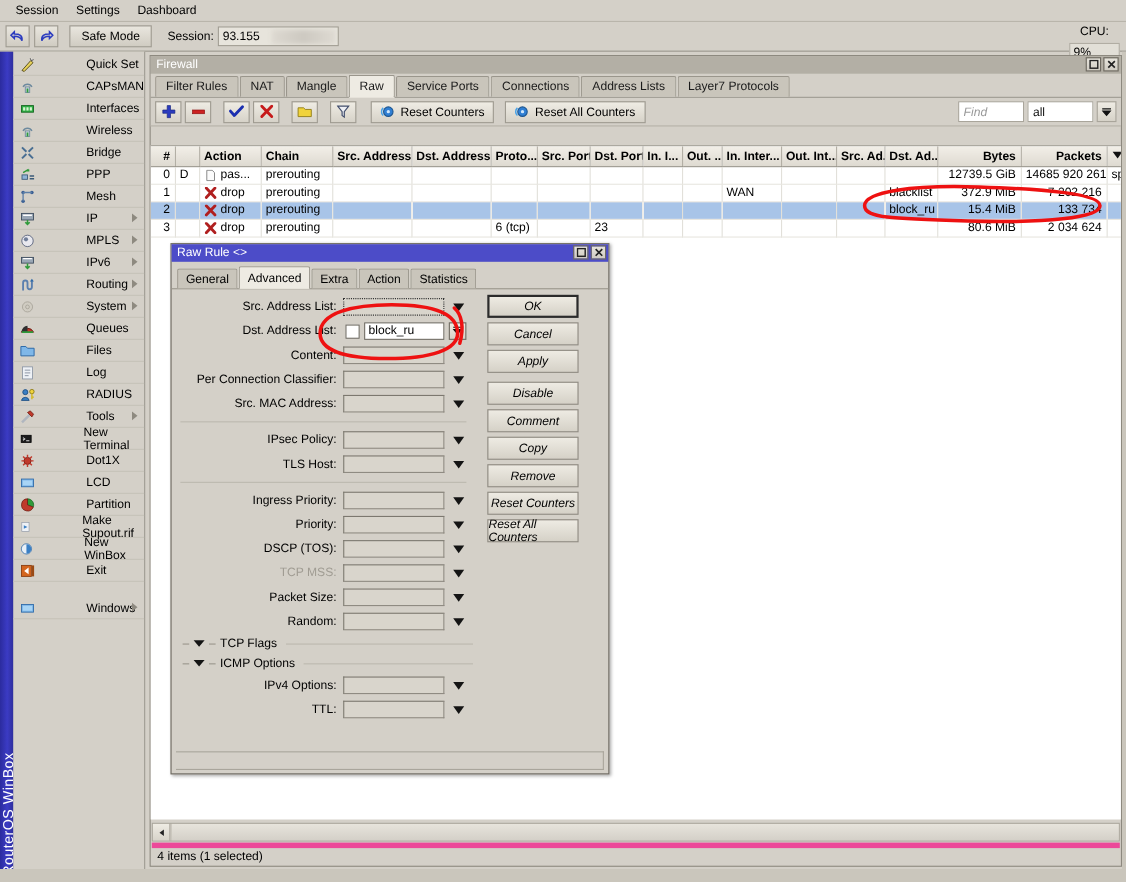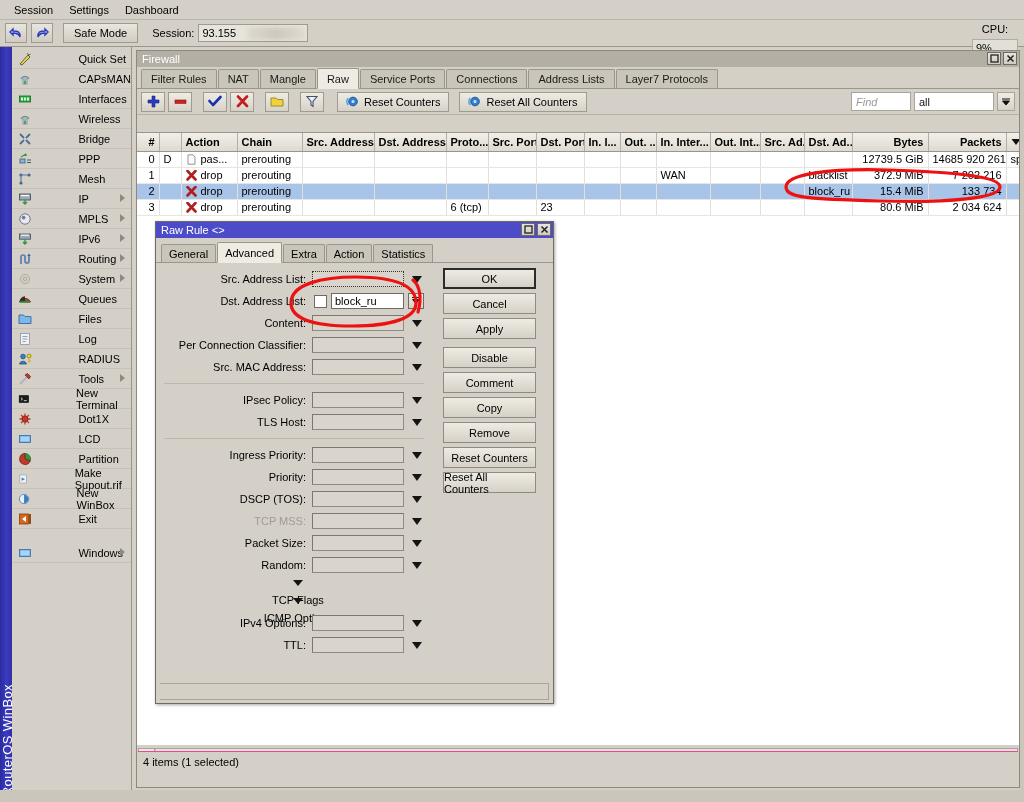--- a/index.html
+++ b/index.html
@@ -155,21 +155,21 @@
     display: flex; align-items: center; gap: 5px;
     padding: 0 8px; margin-left: 10px; font-size: 11px; cursor: pointer;
   }
   .findwrap { position: absolute; right: 4px; top: 3px; display: flex; gap: 3px; }
   .findbox {
     width: 60px; height: 19px; border: 1px solid #a9a59b; background: #fff;
     font-size: 11px; font-style: italic; color: #999;
     display: flex; align-items: center; padding-left: 4px;
   }
   .allbox {
-    width: 80px; height: 19px; border: 1px solid #a9a59b; background: #fff;
+    width: 60px; height: 19px; border: 1px solid #a9a59b; background: #fff;
     font-size: 11px; color: #111;
     display: flex; align-items: center; padding-left: 4px;
   }
   .alldrop {
     width: 18px; height: 19px; border: 1px solid #a9a59b;
     background: linear-gradient(#efece4,#d6d2c8);
     display: flex; align-items: center; justify-content: center; cursor: pointer;
   }
 
   
@@ -204,24 +204,24 @@
     width: 16px; height: 15px; border-right: 1px solid #a9a59b;
     display: flex; align-items: center; justify-content: center;
     background: linear-gradient(#eeebe3,#d8d4ca); cursor: pointer;
   }
   .hscroll .thumb {
     flex: 1; height: 15px;
     background: linear-gradient(#e7e4dc,#d4d0c8);
     border-left: 1px solid #c6c2b8;
   }
   .fwstatus {
-    position: absolute; left: 1px; right: 1px; bottom: 16px; height: 20px;
+    position: absolute; left: 1px; right: 1px; bottom: 1px; height: 20px;
     background: #d4d0c8; font-size: 11px;
     display: flex; align-items: center; padding-left: 5px;
-    border-top: 1px solid #ec4899;
+    border-top: 5px solid #ec4899;
   }
 
   
   .dlg {
     position: absolute; left: 155px; top: 221px;
     width: 399px; height: 483px;
     background: #d4d0c8; border: 1px solid #6e6a61;
     box-shadow: 1px 1px 3px rgba(0,0,0,.35);
   }
   .dlgtitle {
@@ -274,37 +274,37 @@
     font-size: 11px; display: flex; align-items: center; padding-left: 3px;
   }
   .dblcaret {
     width: 16px; height: 16px; border: 1px solid #6f6b62;
     background: linear-gradient(#efece4,#d6d2c8);
     display: flex; align-items: center; justify-content: center; cursor: pointer;
   }
   .hrline { height: 1px; background: #bcb8ae; margin: 5px 6px 5px 4px; }
   .grouprow {
     display: flex; align-items: center; gap: 4px;
-    height: 18px; padding-left: 6px; font-size: 11px; flex-direction: column;
+    height: 18px; padding-left: 6px; font-size: 11px;
   }
   .grouprow .gdash { width: 6px; height: 1px; background: #9a968c; }
   .grouprow .gcaret {
     width: 0; height: 0;
     border-left: 5px solid transparent; border-right: 5px solid transparent;
     border-top: 6px solid #141414; cursor: pointer;
   }
   .grouprow .gline { flex: 1; height: 1px; background: #bcb8ae; margin-left: 4px; }
 
   .btncol { position: absolute; right: 6px; top: 4px; width: 104px; }
   .dbtn {
-    width: 93px; height: 21px; margin-bottom: 4px;
+    width: 83px; height: 21px; margin-bottom: 4px;
     border: 1px solid #8f8b82;
     background: linear-gradient(#eeebe3,#d5d1c7);
     font-size: 11px; display: flex; align-items: center; justify-content: center;
-    cursor: pointer; color: #000;
+    cursor: pointer; color: #000; font-style: italic;
   }
   .dbtn.primary { border: 2px solid #2b2b2b; }
   .dbtn.spaced { margin-top: 8px; }
   .dlgstatus {
     position: absolute; left: 4px; right: 4px; bottom: 3px; height: 17px;
     display: flex;
   }
   .dlgstatus .s1 {
     width: 196px; border: 1px solid #a9a59b; background: #d4d0c8;
     font-size: 11px; display: flex; align-items: center; padding-left: 4px;

